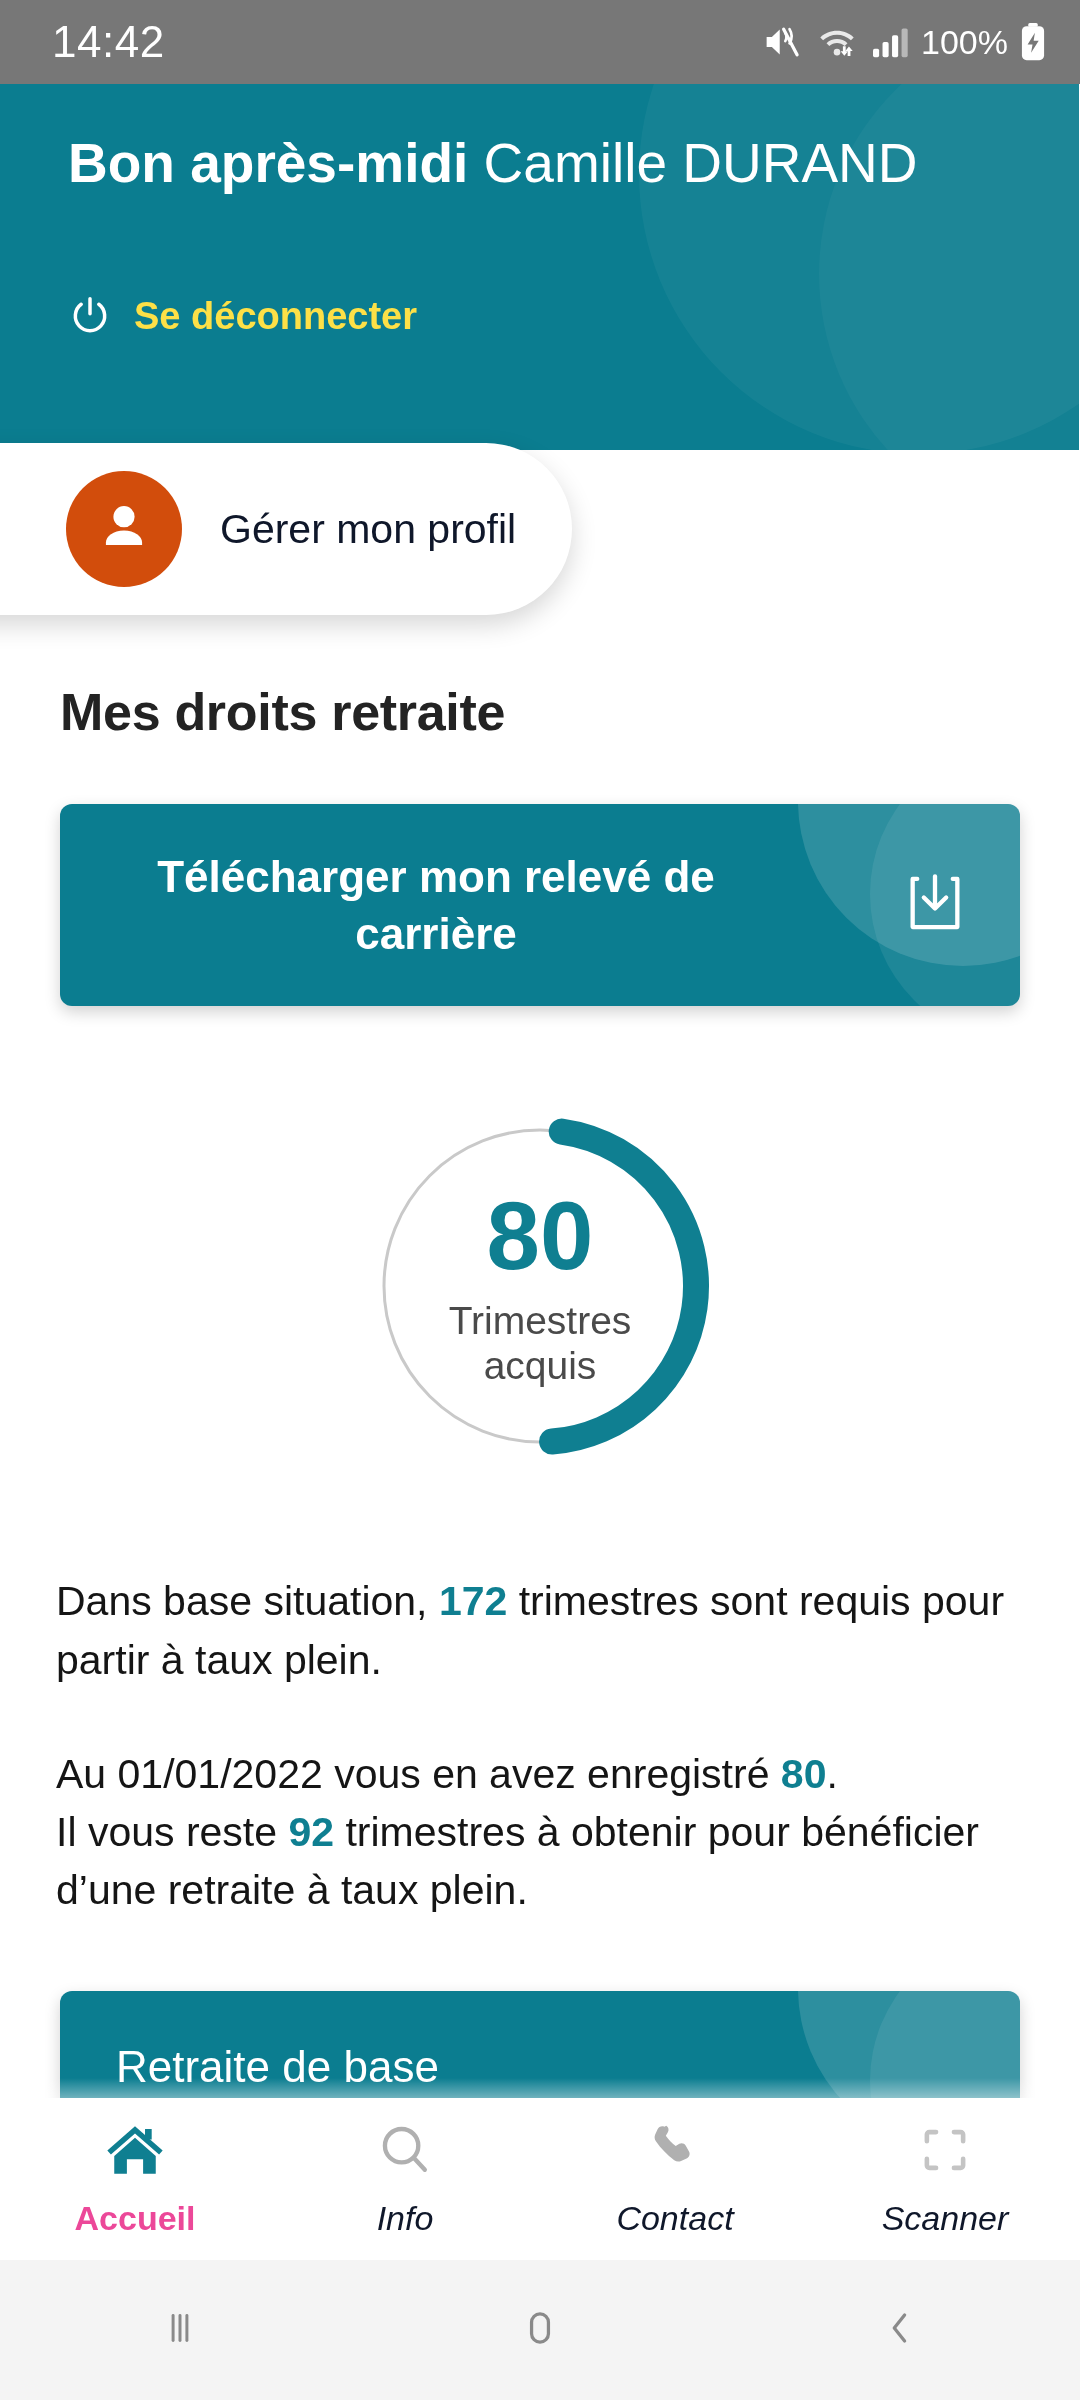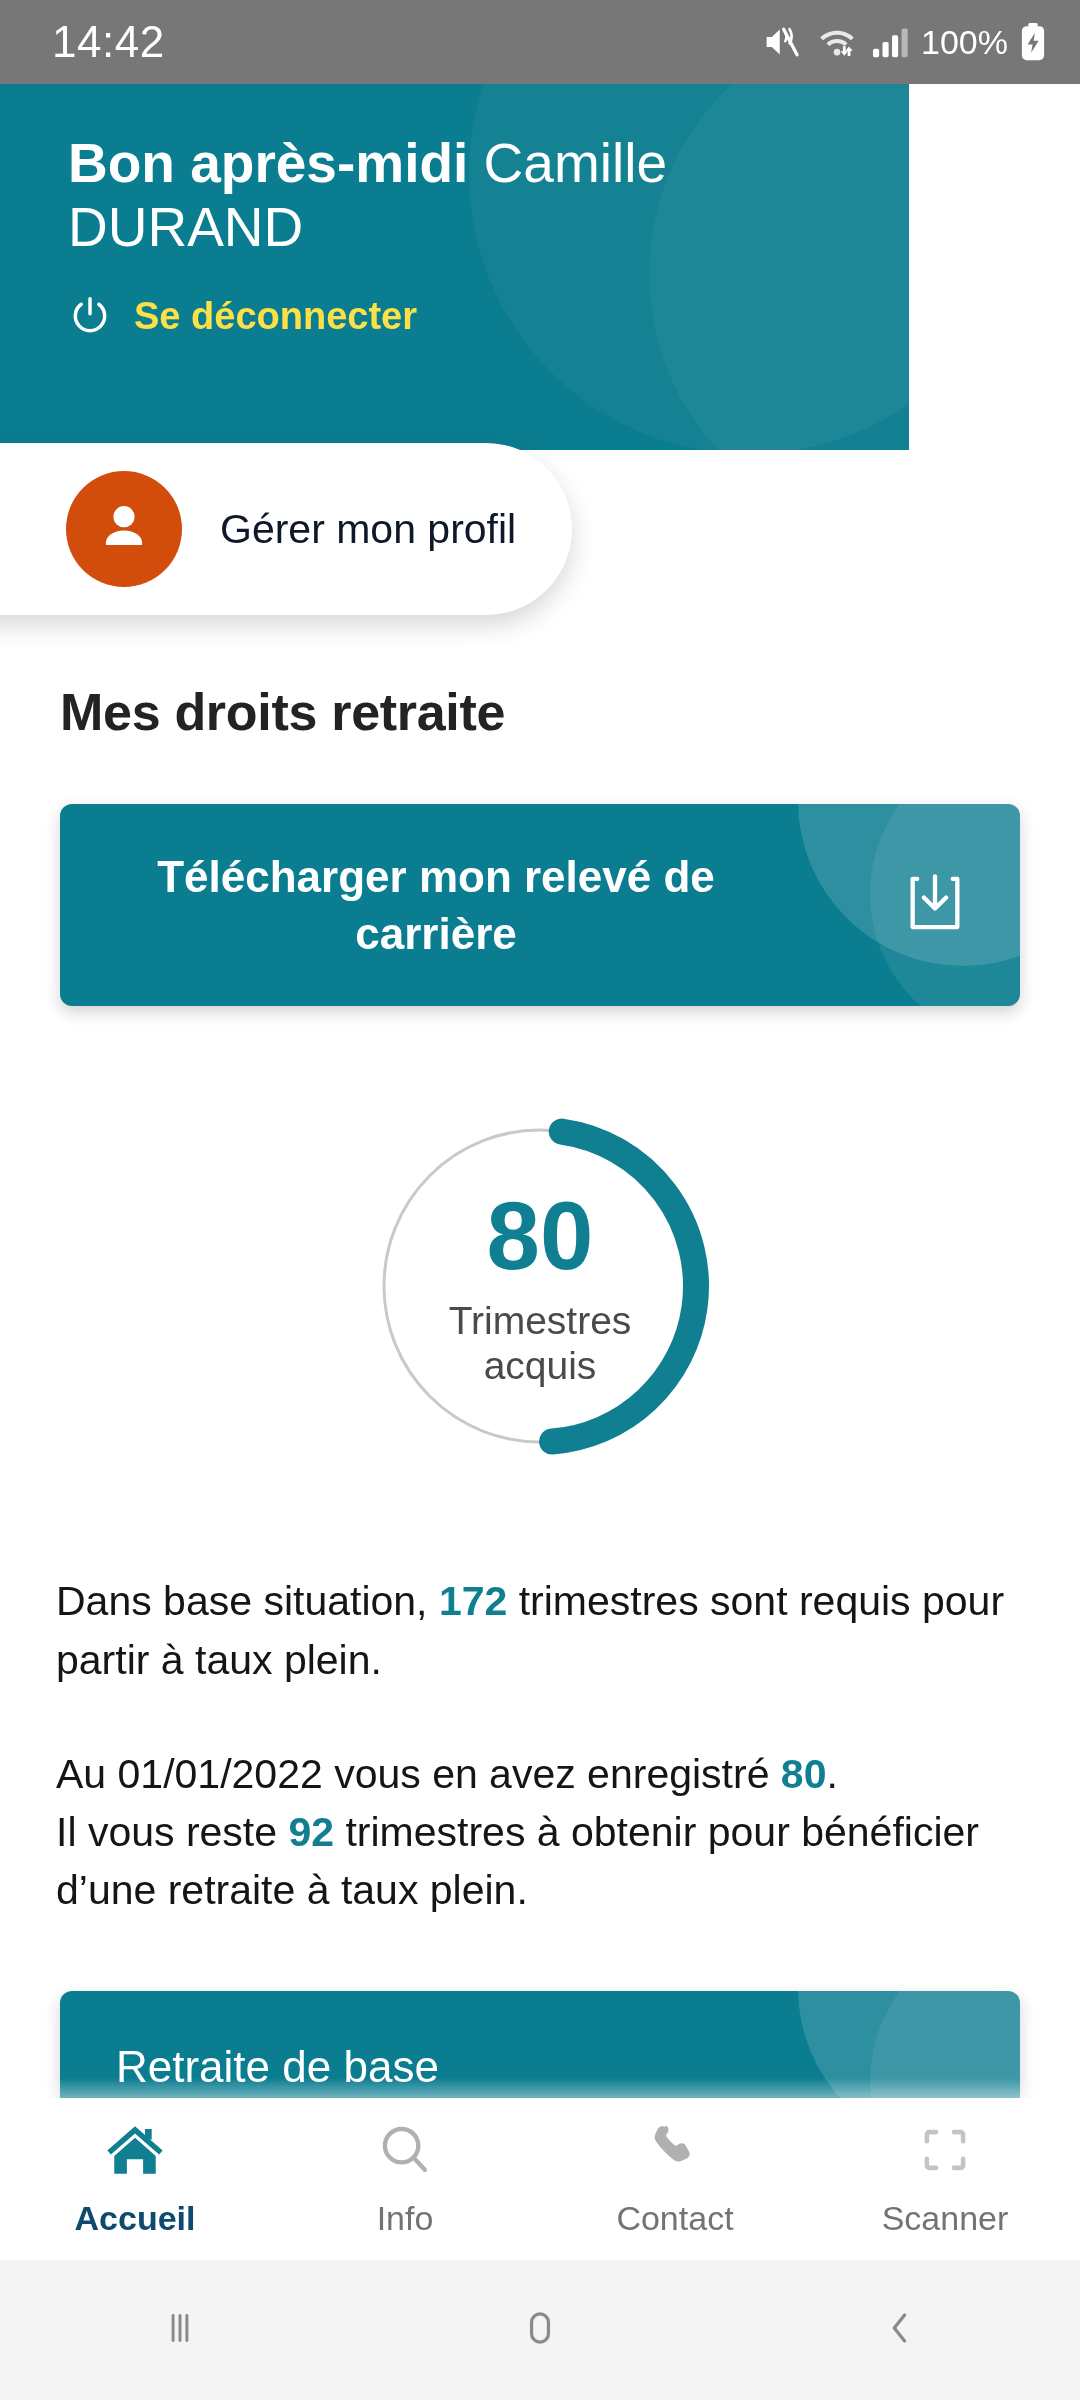--- a/index.html
+++ b/index.html
@@ -19,21 +19,21 @@
     display:flex; align-items:center; justify-content:space-between;
     padding:0 34px 0 52px;
   }
   .sb-clock { font-size:44px; letter-spacing:.5px; }
   .sb-right { display:flex; align-items:center; gap:12px; }
   .sb-right svg { display:block; }
   .sb-batt-text { font-size:34px; letter-spacing:0px; }
 
   
   .header {
-    position:absolute; top:84px; left:0; width:909px; height:366px;
+    position:absolute; top:84px; left:0; width:1079px; height:366px;
     background:#0b7d90; overflow:hidden;
   }
   .header .deco1 {
     position:absolute; right:-120px; top:-190px;
     width:560px; height:560px; border-radius:50%;
     background:rgba(255,255,255,.045);
   }
   .header .deco2 {
     position:absolute; right:-260px; top:-70px;
     width:520px; height:520px; border-radius:50%;
@@ -142,22 +142,22 @@
   }
   .bottomnav {
     position:absolute; left:0; bottom:140px; width:1080px; height:162px;
     background:#ffffff; z-index:7;
     display:flex; align-items:center;
   }
   .navitem {
     flex:1; display:flex; flex-direction:column; align-items:center; gap:16px;
   }
   .navitem .nlabel { font-size:34px; }
-  .navitem.active .nlabel { color:#0c4a6e; font-weight:700; }
-  .navitem.inactive .nlabel { color:#737373; font-weight:400; }
+  .navitem.active .nlabel { color:#ec4899; font-weight:700; }
+  .navitem.inactive .nlabel { color:#0f172a; font-weight:400;font-style:italic; }
 
   
   .sysnav {
     position:absolute; left:0; bottom:0; width:1080px; height:140px;
     background:#f4f4f4; z-index:8;
     display:flex; align-items:center;
   }
   .sysbtn { flex:1; display:flex; align-items:center; justify-content:center; }
 </style>
 </head>

